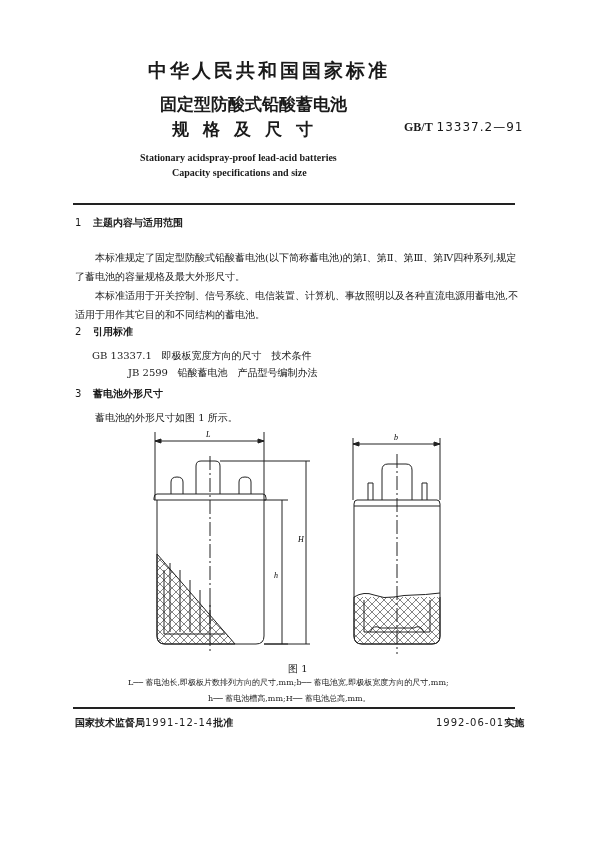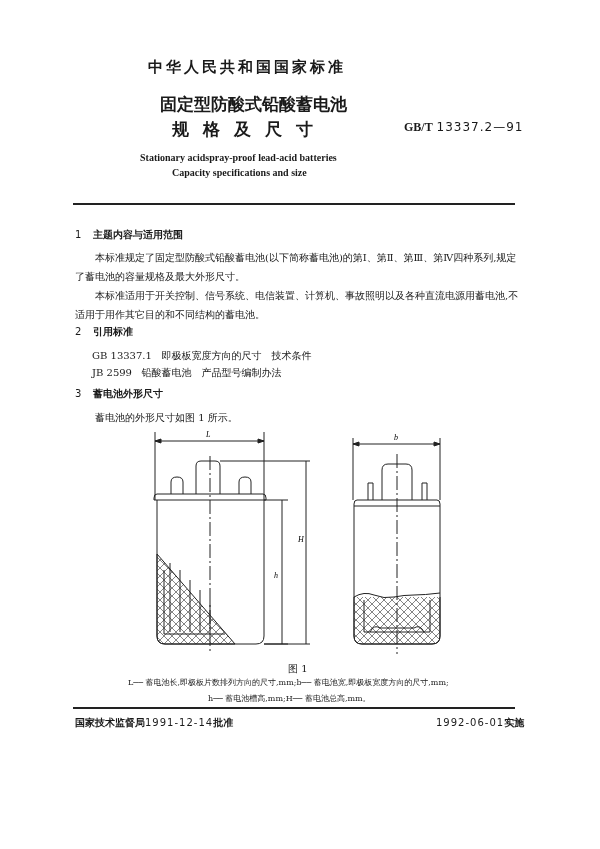--- a/index.html
+++ b/index.html
@@ -1,20 +1,20 @@
 <!DOCTYPE html>
 <html><head>
 <meta charset="utf-8">
 <style>
   html, body { margin: 0; padding: 0; background: #ffffff; }
   body { width: 600px; height: 849px; position: relative; overflow: hidden; color: #1a1a1a;
          font-family: "DejaVu Serif", "Liberation Serif", serif; }
   .abs { position: absolute; }
   .std-org { left: 148px; top: 58px; font-family: "DejaVu Sans", sans-serif; font-weight: bold;
-             font-size: 15px; letter-spacing: 3px; }
+             font-size: 19px; letter-spacing: 3px; }
   .title-cn1 { left: 160px; top: 93px; font-family: "DejaVu Sans", sans-serif; font-weight: bold; font-size: 17px; }
   .title-cn2 { left: 172px; top: 118px; font-family: "DejaVu Sans", sans-serif; font-weight: bold; font-size: 17px; letter-spacing: 14px; text-align: right; }
   .std-code { left: 404px; top: 120px; font-size: 12px; }
   .std-code b { font-family: "Liberation Serif", serif; font-weight: bold; }
   .std-code span.num { font-family: "DejaVu Sans", sans-serif; font-size: 12px; letter-spacing: 1px; text-align: center; }
   .title-en1 { left: 140px; top: 152px; font-family: "Liberation Serif", serif; font-weight: bold; font-size: 10px; }
   .title-en2 { left: 172px; top: 167px; font-family: "Liberation Serif", serif; font-weight: bold; font-size: 10px; }
   .rule { left: 73px; width: 442px; background: #222; }
   .rule-top { top: 203px; height: 2px; }
   .rule-bottom { top: 707px; height: 2px; }
@@ -38,38 +38,38 @@
 <div class="abs title-cn2">规格及尺寸</div>
 <div class="abs std-code">
   <b>GB/T</b>
   <span class="num">13337.2—91</span>
 </div>
 <div class="abs title-en1">Stationary acidspray-proof lead-acid batteries</div>
 <div class="abs title-en2">Capacity specifications and size</div>
 
 <div class="abs rule rule-top"></div>
 
-<div class="abs sec-h" style="top:228px;">
+<div class="abs sec-h" style="top:216px;">
   <span class="n">1</span><span>主题内容与适用范围</span>
 </div>
 <div class="abs para" style="top:248px;">
   <span class="indent"></span><span>本标准规定了固定型防酸式铅酸蓄电池(以下简称蓄电池)的第Ⅰ、第Ⅱ、第Ⅲ、第Ⅳ四种系列,规定了蓄电池的容量规格及最大外形尺寸。</span>
 </div>
 <div class="abs para" style="top:286px;">
   <span class="indent"></span><span>本标准适用于开关控制、信号系统、电信装置、计算机、事故照明以及各种直流电源用蓄电池,不适用于用作其它目的和不同结构的蓄电池。</span>
 </div>
 
 <div class="abs sec-h" style="top:325px;">
   <span class="n">2</span><span>引用标准</span>
 </div>
 <div class="abs ref" style="top:349px;">
   <span>GB 13337.1</span>&nbsp;&nbsp;
   <span>即极板宽度方向的尺寸　技术条件</span>
 </div>
-<div class="abs ref" style="top:366px;">
+<div class="abs ref" style="top:366px;margin-left:36px;">
   <span>JB 2599</span>&nbsp;&nbsp;
   <span>铅酸蓄电池　产品型号编制办法</span>
 </div>
 
 <div class="abs sec-h" style="top:387px;">
   <span class="n">3</span><span>蓄电池外形尺寸</span>
 </div>
 <div class="abs para" style="top:408px;">
   <span class="indent"></span><span>蓄电池的外形尺寸如图 1 所示。</span>
 </div>

